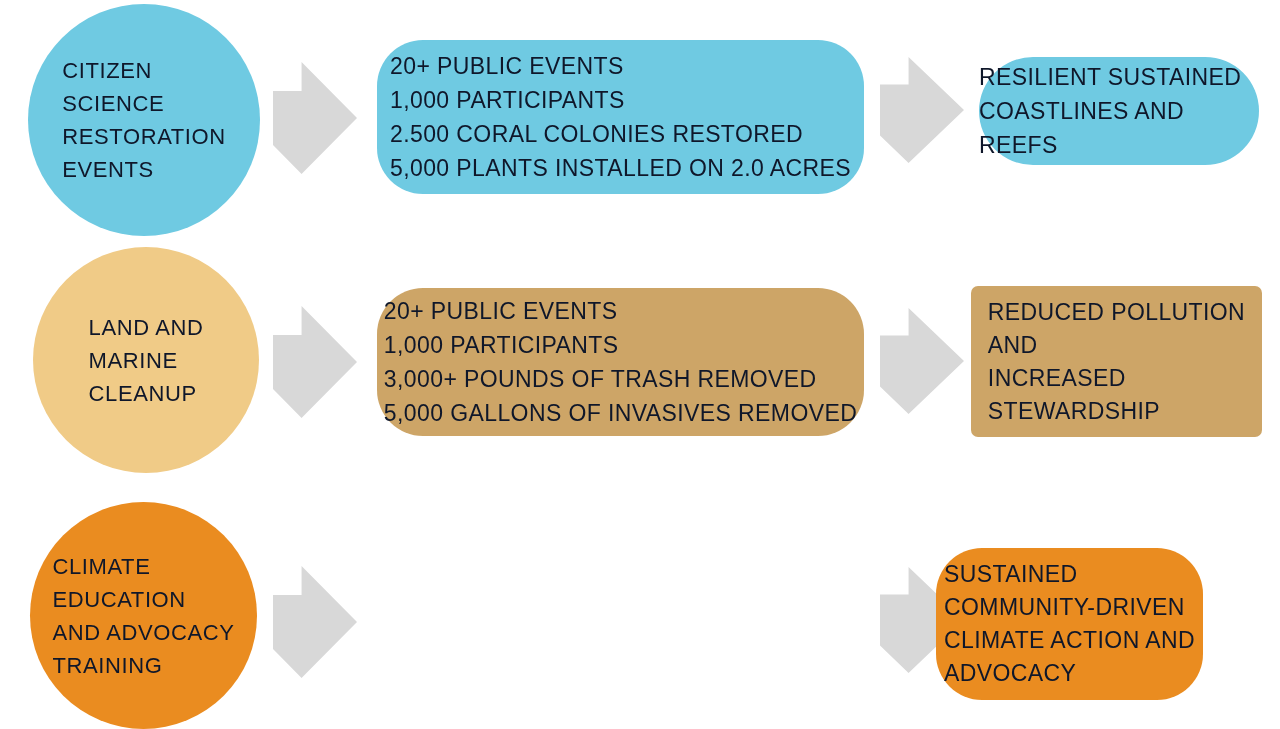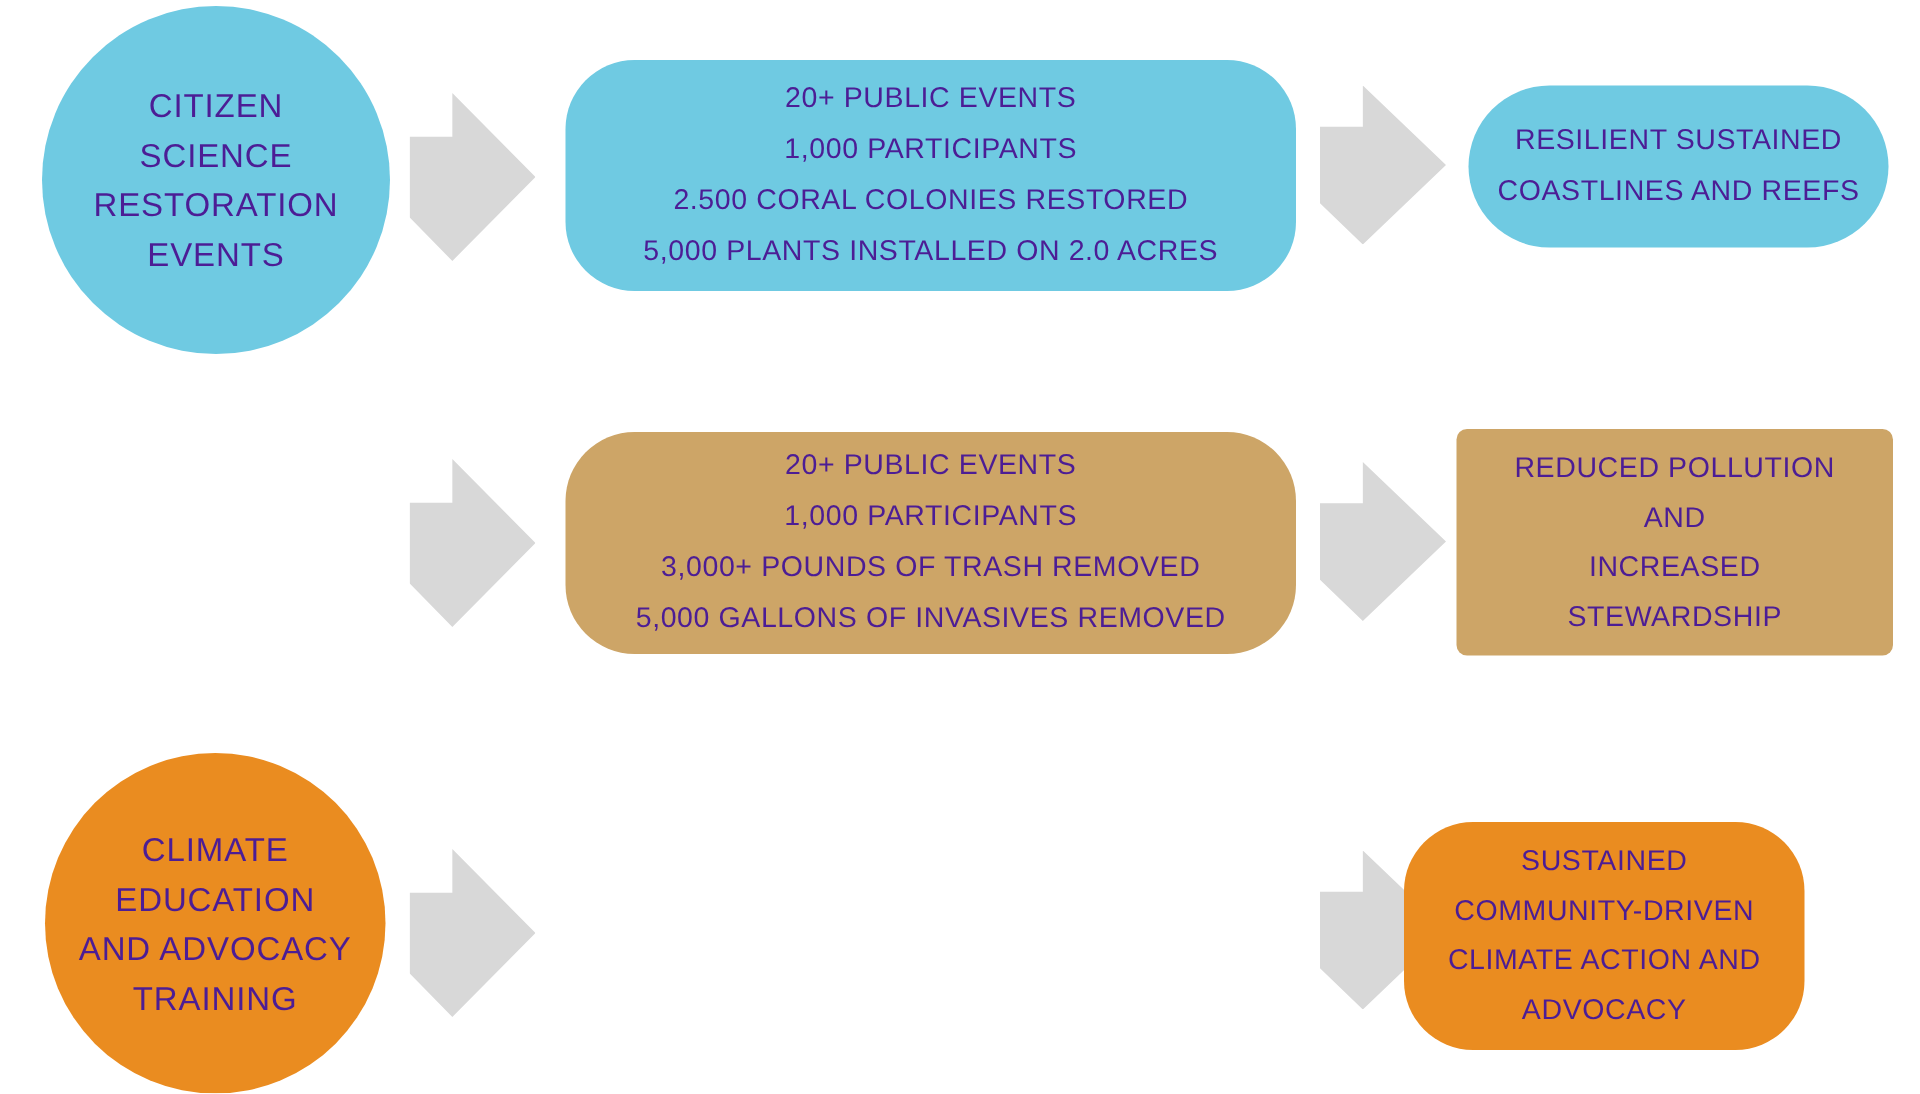--- a/index.html
+++ b/index.html
@@ -9,33 +9,32 @@
     height: 729px;
     background: #ffffff;
     overflow: hidden;
     font-family: "Liberation Sans", sans-serif;
   }
   .shape {
     position: absolute;
     display: flex;
     align-items: center;
     justify-content: center;
-    text-align: center;
-    color: #4c1d95;
+    color: #0f172a;
     white-space: pre-line;
     box-sizing: border-box;
   }
   .circle {
     border-radius: 50%;
     font-size: 22px;
     line-height: 33px;
     letter-spacing: 0.6px;
   }
   .box {
-    font-size: 19px;
+    font-size: 23px;
     line-height: 34px;
     letter-spacing: 0.4px;
   }
   .c-blue      { background: #6FCAE2; }
   .c-tan-light { background: #F0CB87; }
   .c-tan-dark  { background: #CDA567; }
   .c-orange    { background: #EA8C20; }
   .arrow {
     position: absolute;
     background: #D8D8D8;
@@ -53,20 +52,23 @@
 EVENTS</div>
   <div class="arrow" style="left:273px; top:62px; width:84px; height:112px;"></div>
   <div class="shape box c-blue" style="left:377px; top:40px; width:487px; height:154px; border-radius:46px;">20+ PUBLIC EVENTS
 1,000 PARTICIPANTS
 2.500 CORAL COLONIES RESTORED
 5,000 PLANTS INSTALLED ON 2.0 ACRES</div>
   <div class="arrow" style="left:880px; top:57px; width:84px; height:106px;"></div>
   <div class="shape box c-blue" style="left:979px; top:57px; width:280px; height:108px; border-radius:54px;">RESILIENT SUSTAINED
 COASTLINES AND REEFS</div>
 
+  <div class="shape circle c-tan-light" style="left:33px; top:247px; width:226px; height:226px;">LAND AND
+MARINE
+CLEANUP</div>
   <div class="arrow" style="left:273px; top:306px; width:84px; height:112px;"></div>
   <div class="shape box c-tan-dark" style="left:377px; top:288px; width:487px; height:148px; border-radius:46px;">20+ PUBLIC EVENTS
 1,000 PARTICIPANTS
 3,000+ POUNDS OF TRASH REMOVED
 5,000 GALLONS OF INVASIVES REMOVED</div>
   <div class="arrow" style="left:880px; top:308px; width:84px; height:106px;"></div>
   <div class="shape box c-tan-dark" style="left:971px; top:286px; width:291px; height:151px; border-radius:7px; line-height:33px;">REDUCED POLLUTION
 AND
 INCREASED
 STEWARDSHIP</div>

